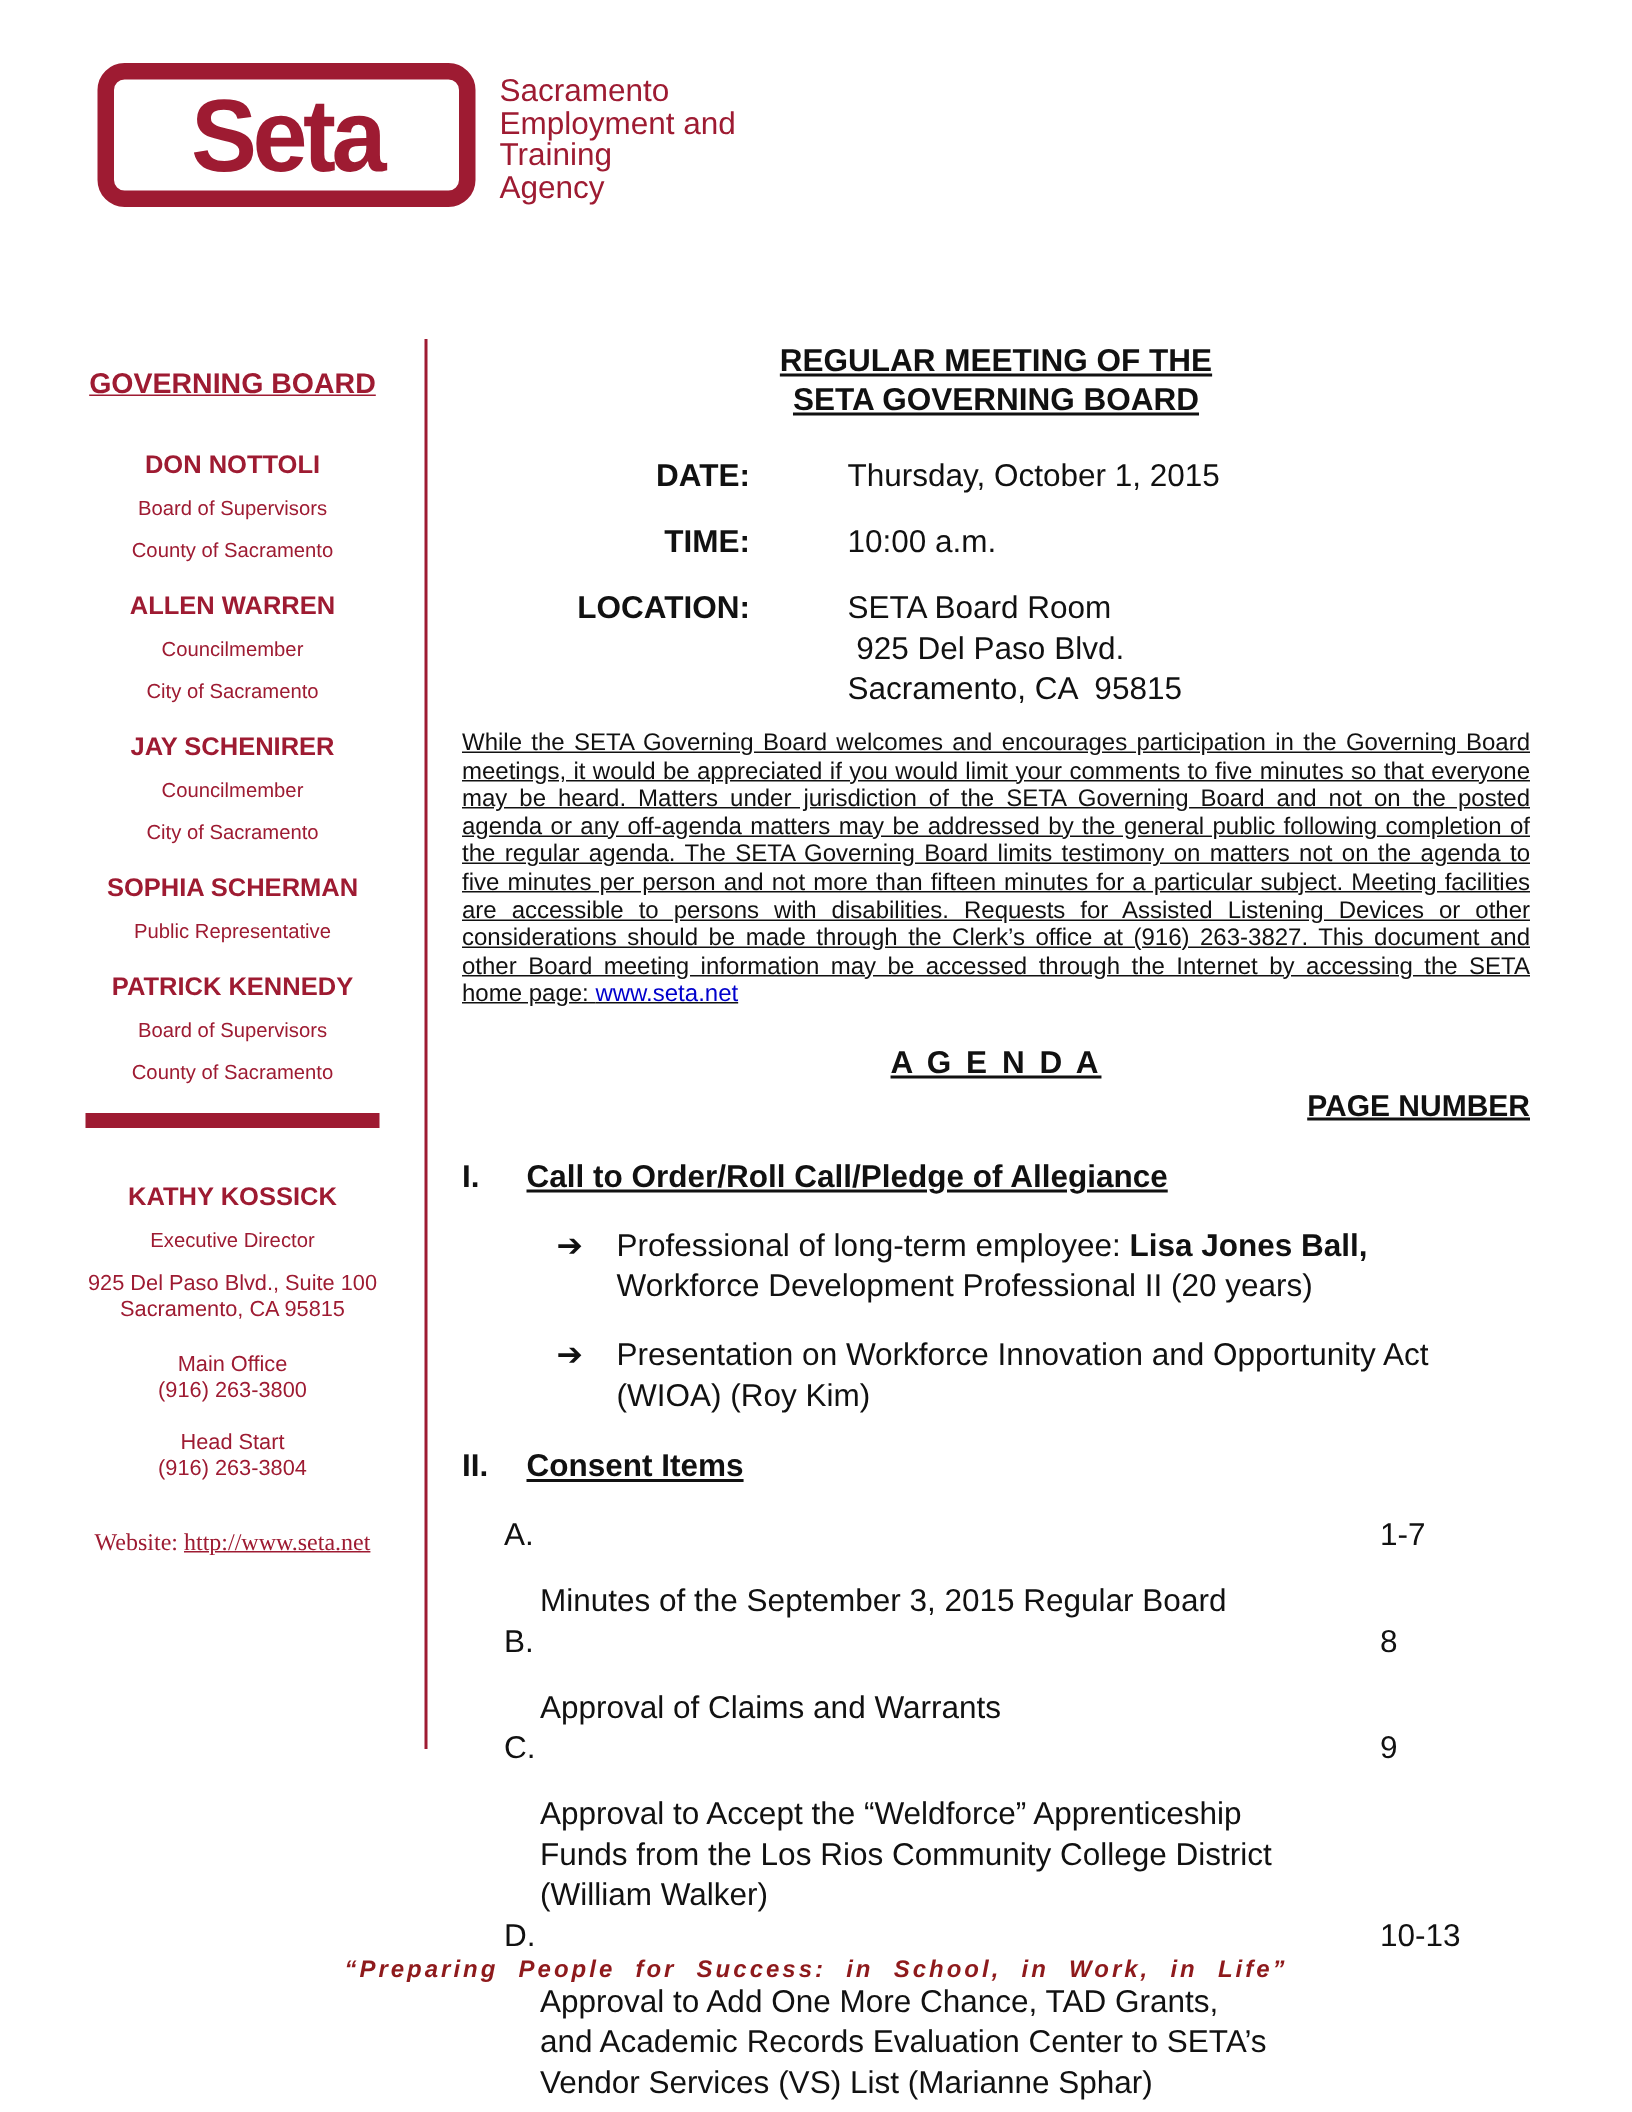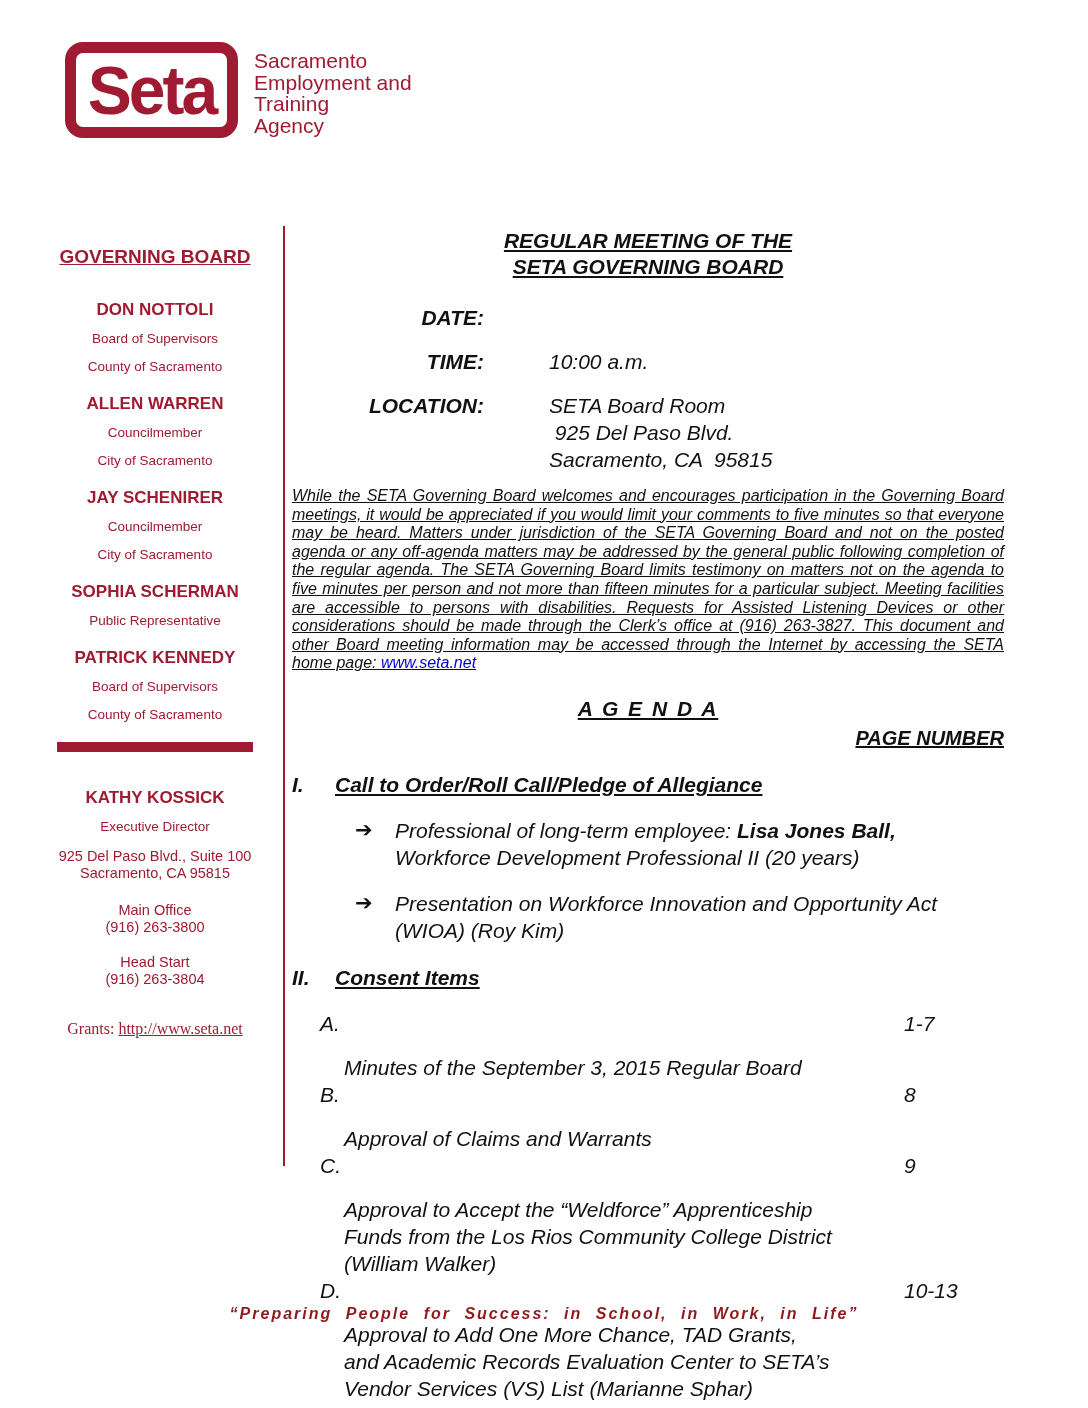--- a/index.html
+++ b/index.html
@@ -12,21 +12,21 @@
   html,body{margin:0;padding:0;}
   body{
     width:1088px;height:1408px;position:relative;background:#ffffff;
     font-family:"Liberation Sans","DejaVu Sans",sans-serif;color:var(--text);
     overflow:hidden;
   }
 
   
   .logo-row{position:absolute;left:65px;top:42px;display:flex;gap:16px;align-items:flex-start;}
   .logo-box{
-    width:173px;height:96px;border:11px solid var(--accent);border-radius:18px;
+    width:252px;height:96px;border:11px solid var(--accent);border-radius:18px;
     display:flex;align-items:center;justify-content:center;background:#fff;
   }
   .logo-text{
     font-size:66px;font-weight:bold;color:var(--accent);
     letter-spacing:-3px;line-height:1;transform:scaleY(1.04);
   }
   .logo-tagline{color:var(--accent);font-size:21px;line-height:21.5px;padding-top:8px;}
 
   
   .sidebar{position:absolute;left:55px;top:246px;width:200px;text-align:center;color:var(--accent);}
@@ -37,21 +37,21 @@
   .sb-bar{height:10px;background:var(--accent);margin:16px 2px 36px 2px;}
   .sb-block{margin-bottom:13px;}
   .sb-addr{font-size:14.5px;line-height:17px;margin-bottom:20px;}
   .sb-contact{font-size:14.5px;line-height:17px;margin-bottom:18px;}
   .sb-website{font-family:"Liberation Serif","DejaVu Serif",serif;font-size:16px;margin-top:32px;white-space:nowrap;}
   .sb-website a{color:var(--accent);text-decoration:underline;cursor:pointer;}
 
   .vdivider{position:absolute;left:283px;top:226px;width:2px;height:940px;background:var(--accent);}
 
   
-  .main{position:absolute;left:292px;top:228px;width:712px;font-style:italic;}
+  .main{position:absolute;left:308px;top:228px;width:712px;}
   .m-title{text-align:center;font-size:21px;font-weight:bold;line-height:26px;}
   .m-title span{text-decoration:underline;}
   .info-row{display:flex;font-size:21px;line-height:27px;}
   .info-row.first{margin-top:24px;}
   .info-row + .info-row{margin-top:17px;}
   .info-label{width:192px;text-align:right;font-weight:bold;flex:none;}
   .info-value{padding-left:65px;}
   .info-value div{white-space:pre;}
 
   .notice{
@@ -144,34 +144,37 @@
   <div class="sb-contact">
     <div>Main Office</div>
     <div>(916) 263-3800</div>
   </div>
   <div class="sb-contact">
     <div>Head Start</div>
     <div>(916) 263-3804</div>
   </div>
 
   <div class="sb-website">
-    <span>Grants: </span><a>http://www.seta.net</a>
+    <span>Website: </span><a>http://www.seta.net</a>
   </div>
 </aside>
 
 <div class="vdivider"></div>
 
 <main class="main">
   <div class="m-title">
     <div><span>REGULAR MEETING OF THE</span></div>
     <div><span>SETA GOVERNING BOARD</span></div>
   </div>
 
   <div class="info-row first">
     <div class="info-label">DATE:</div>
+    <div class="info-value">
+        <div>Thursday, October 1, 2015</div>
+      </div>
   </div>
   <div class="info-row">
     <div class="info-label">TIME:</div>
     <div class="info-value">
         <div>10:00 a.m.</div>
       </div>
   </div>
   <div class="info-row">
     <div class="info-label">LOCATION:</div>
     <div class="info-value">

